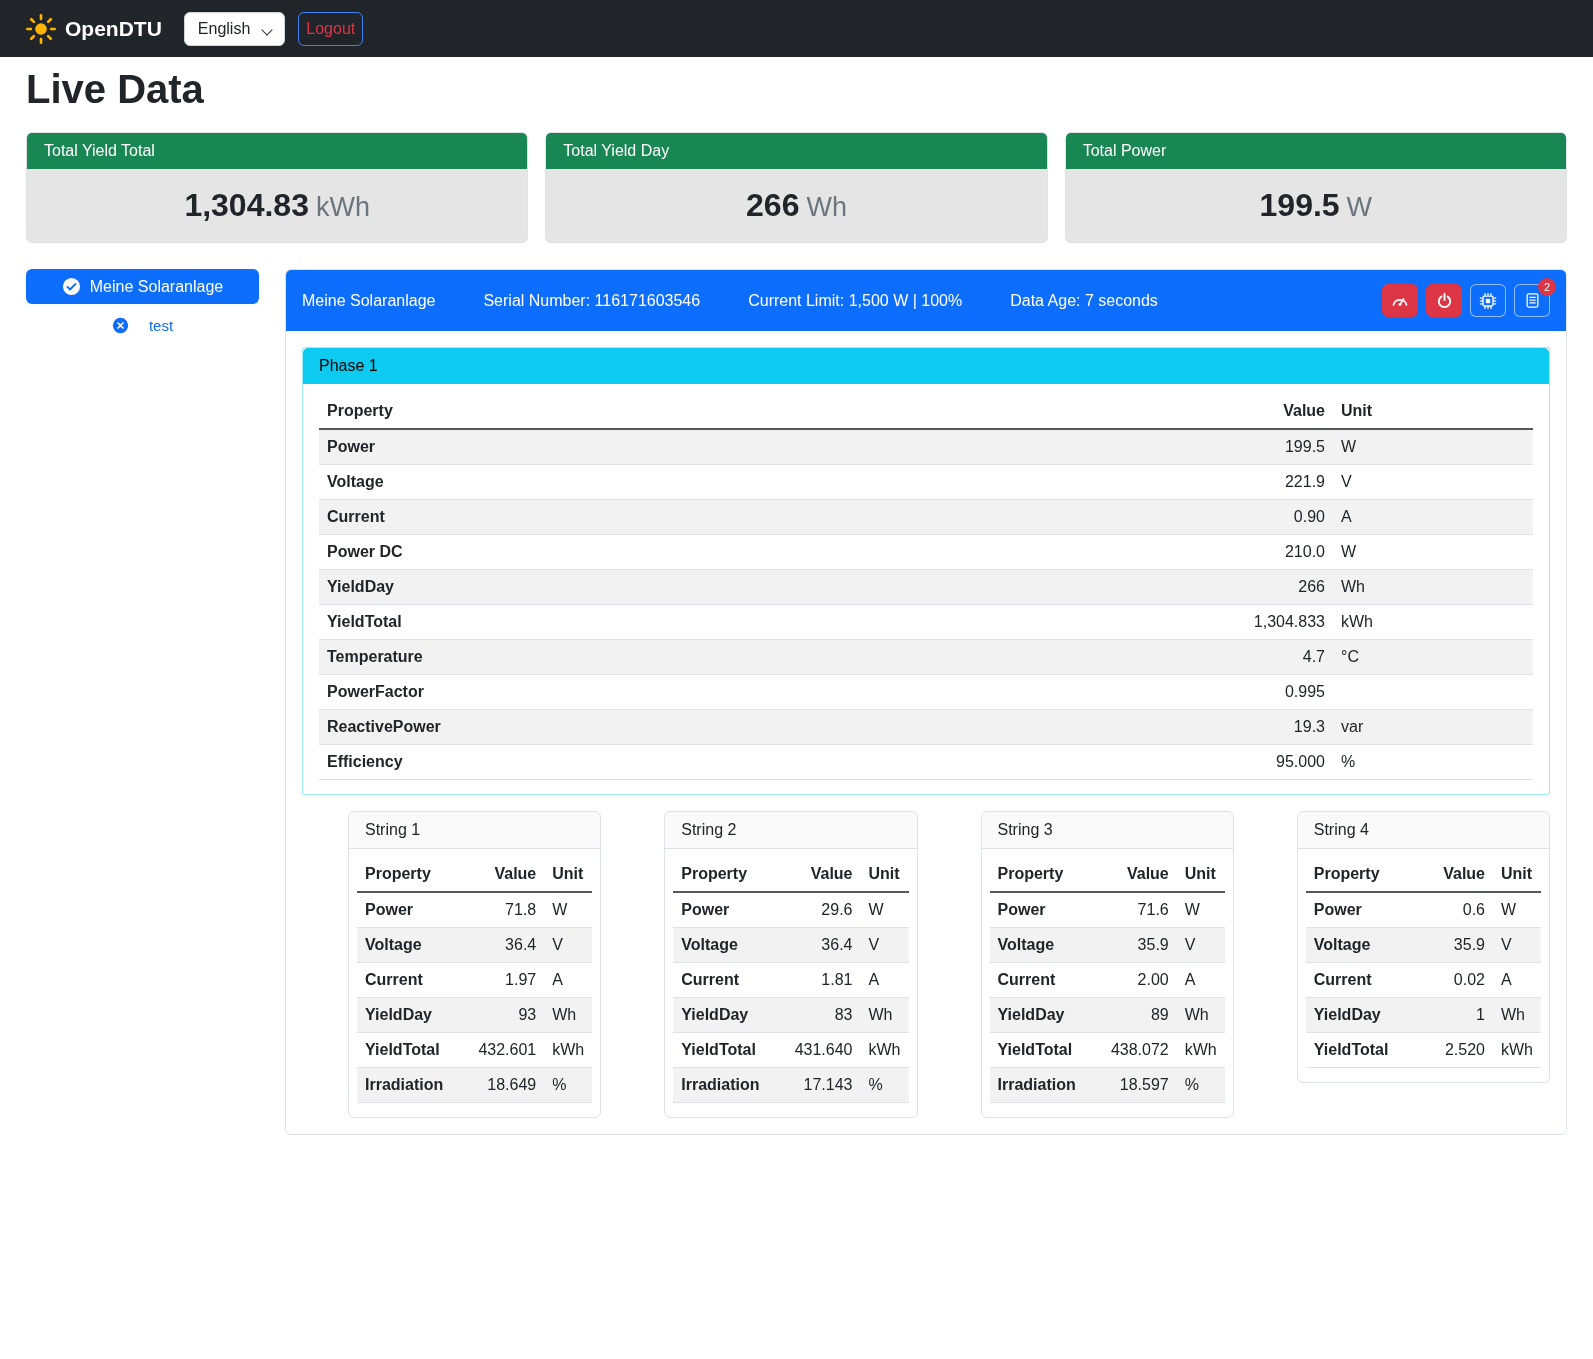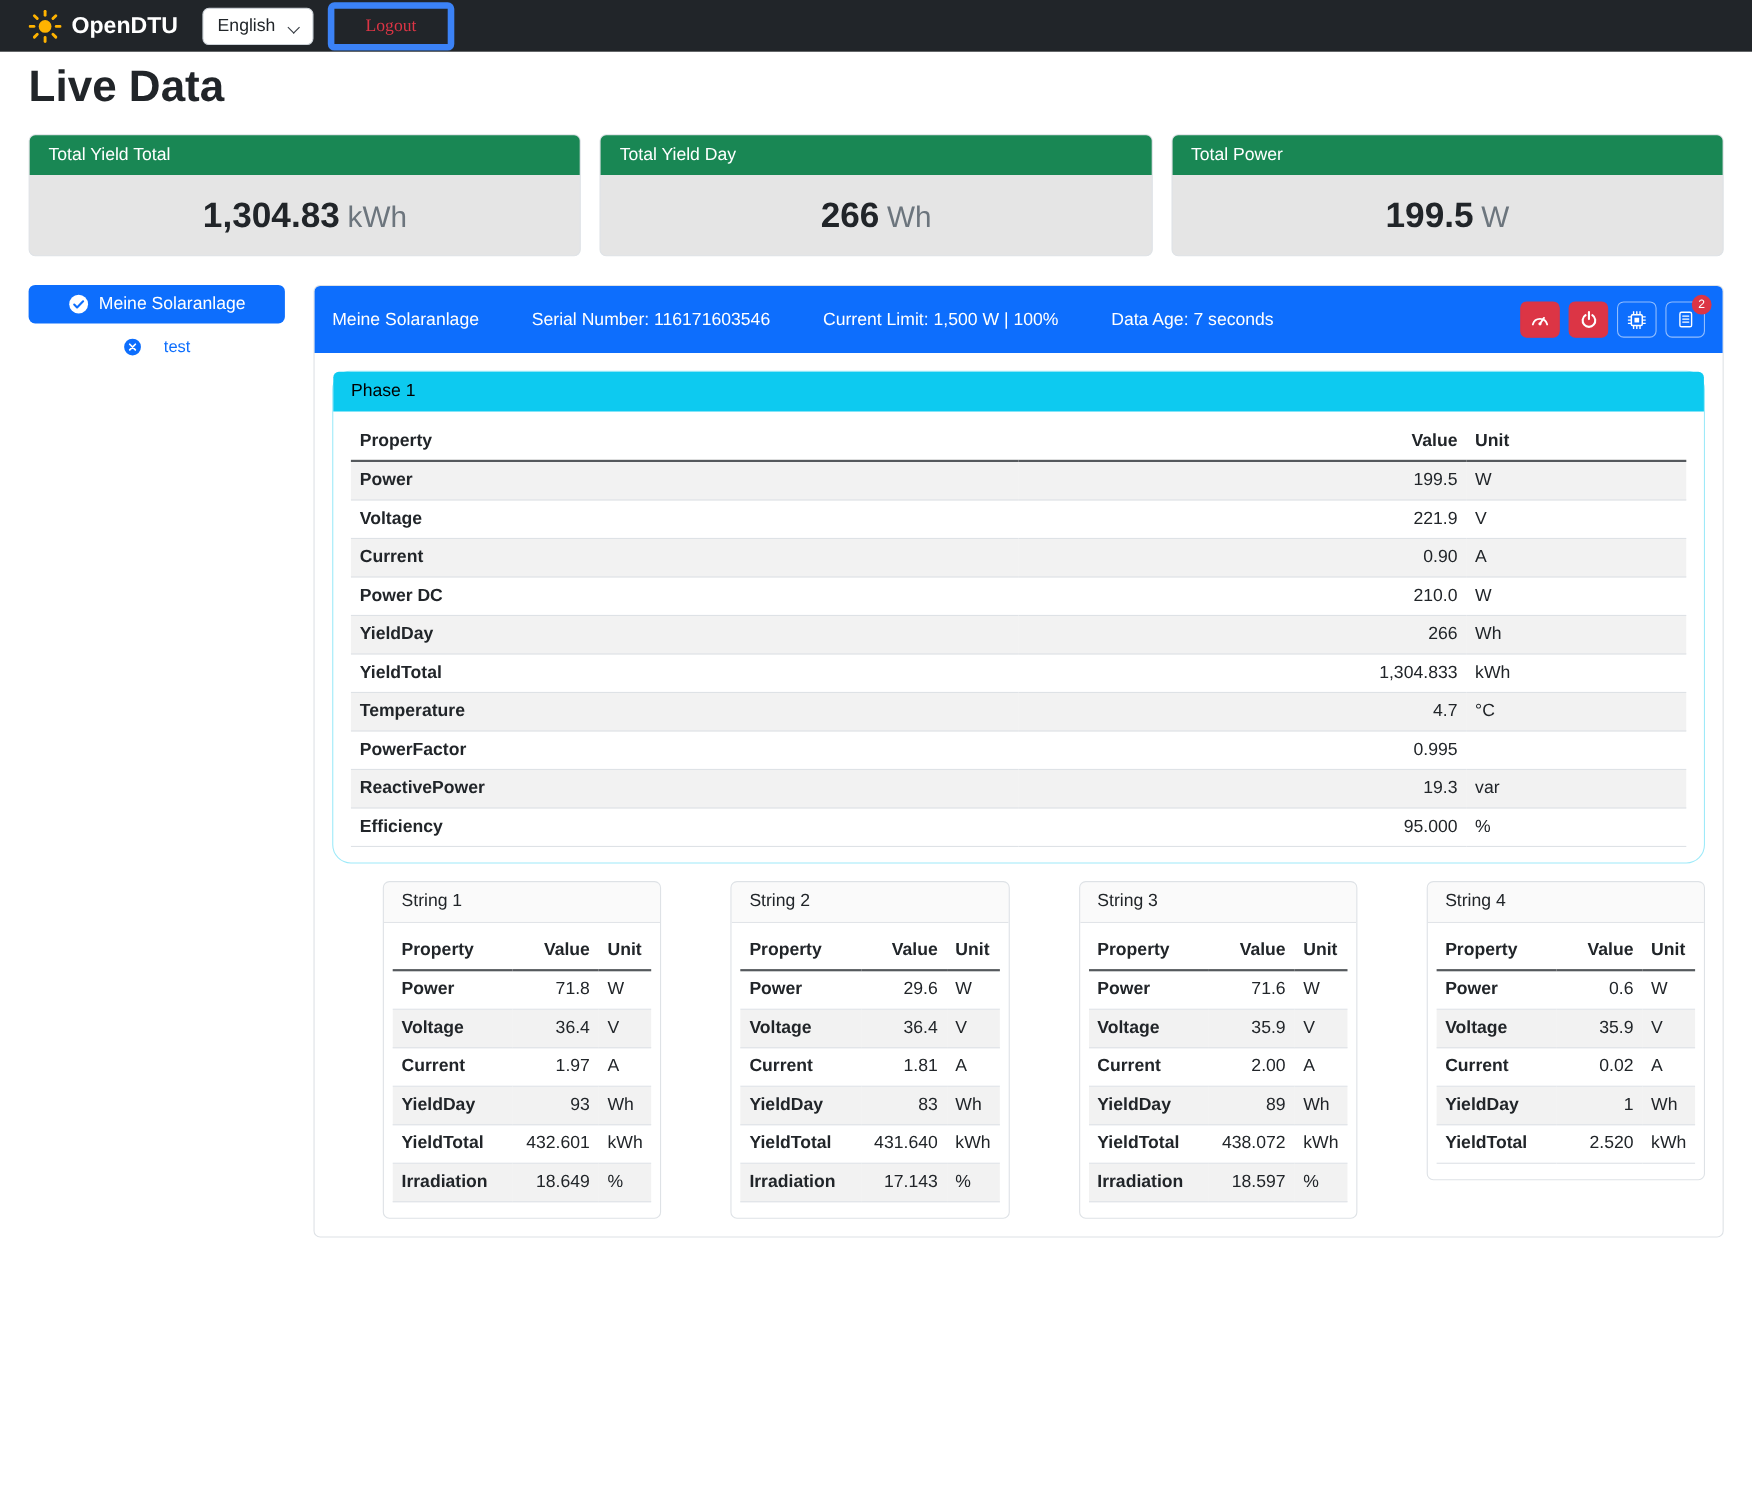--- a/index.html
+++ b/index.html
@@ -2,29 +2,29 @@
 <html><head>
 <meta charset="utf-8">
 <style>
   * { box-sizing: border-box; margin: 0; padding: 0; }
   html,body { background:#fff; }
   body {
     font-family: "Liberation Sans", sans-serif;
     color:#212529; font-size:16px; width:1593px;
   }
   
-  .navbar { background:#212529; height:47px; display:flex; align-items:center; padding:0 26px; }
+  .navbar { background:#212529; height:57px; display:flex; align-items:center; padding:0 26px; }
   .brand { display:flex; align-items:center; gap:9px; color:#fff; font-size:21px; font-weight:700; margin-right:22px; cursor:pointer; }
   .nav-links { display:flex; align-items:center; gap:6px; flex:1; }
   .nav-link { color:rgba(255,255,255,.55); padding:8px 10px; cursor:pointer; text-decoration:none; font-size:16px; }
   .nav-link.active { color:#fff; }
   .caret { display:inline-block; width:0; height:0; border-left:4px solid transparent; border-right:4px solid transparent; border-top:4px solid currentColor; vertical-align:middle; margin-left:6px; }
   .lang-select { background:#fff; border:1px solid #ced4da; border-radius:6px; padding:7px 34px 7px 13px; position:relative; color:#212529; cursor:pointer; font-size:16px; }
   .chev { position:absolute; right:13px; top:13px; width:8px; height:8px; border-right:1.7px solid #343a40; border-bottom:1.7px solid #343a40; transform:rotate(45deg); }
-  .logout { margin-left:13px; color:#dc3545; border:6px solid #3b82f6; background:transparent; border-radius:6px; padding:7px 28px; font-size:16px; font-family:Liberation Serif, serif; cursor:pointer; }
+  .logout { margin-left:13px; color:#dc3545; border:1px solid #3b82f6; background:transparent; border-radius:6px; padding:7px 7px; font-size:16px; font-family:Liberation Sans, sans-serif; cursor:pointer; }
   
   .page { padding:2px 26px 26px; }
   .page-title { font-size:40px; font-weight:600; margin:8px 0 20px; }
   
   .summary-row { display:flex; gap:17px; margin-bottom:26px; }
   .scard { flex:1; border:1px solid #dee2e6; border-radius:6px; background:#e5e5e5; }
   .scard-header { background:#198754; color:#fff; padding:9px 17px; border-radius:5px 5px 0 0; font-size:16px; }
   .scard-body { padding:18px 17px; text-align:center; }
   .scard-value { font-size:32px; font-weight:600; color:#212529; }
   .scard-unit { font-size:27px; font-weight:500; color:#6c757d; margin-left:7px; }
@@ -37,21 +37,21 @@
   .panel { flex:1; border:1px solid #dee2e6; border-radius:6px; background:#fff; }
   .panel-header { background:#0d6efd; color:#fff; border-radius:5px 5px 0 0; padding:14px 16px; display:flex; align-items:center; }
   .panel-header .ph-text { margin-right:48px; font-size:16px; white-space:nowrap; }
   .panel-actions { margin-left:auto; display:flex; gap:8px; }
   .ibtn { width:36px; height:33px; border-radius:6px; display:flex; align-items:center; justify-content:center; position:relative; cursor:pointer; border:1px solid transparent; padding:0; }
   .ibtn.danger { background:#dc3545; border-color:#dc3545; }
   .ibtn.primary { background:#0d6efd; border-color:rgba(255,255,255,.55); }
   .ibtn .badge { position:absolute; top:-7px; right:-7px; background:#dc3545; color:#fff; border-radius:9px; font-size:11px; min-width:18px; height:18px; line-height:18px; text-align:center; padding:0 3px; }
   .panel-body { padding:16px; }
   
-  .phase-card { border:1px solid #9eeaf9; border-radius:17px; background:#fff; }
+  .phase-card { border:1px solid #9eeaf9; border-radius:2px; background:#fff; }
   .phase-header { background:#0dcaf0; color:#000; padding:9px 16px; border-radius:5px 5px 0 0; font-size:16px; }
   .phase-body { padding:10px 16px 14px; }
   
   table { width:100%; border-collapse:collapse; font-size:16px; }
   th, td { padding:8px; text-align:left; border-bottom:1px solid #dee2e6; }
   thead th { border-bottom:2px solid #55595d; }
   th { font-weight:700; }
   .val { text-align:right; }
   .phase-table .unit { width:200px; }
   .phase-table tbody tr:nth-child(odd) { background:rgba(0,0,0,.05); }

